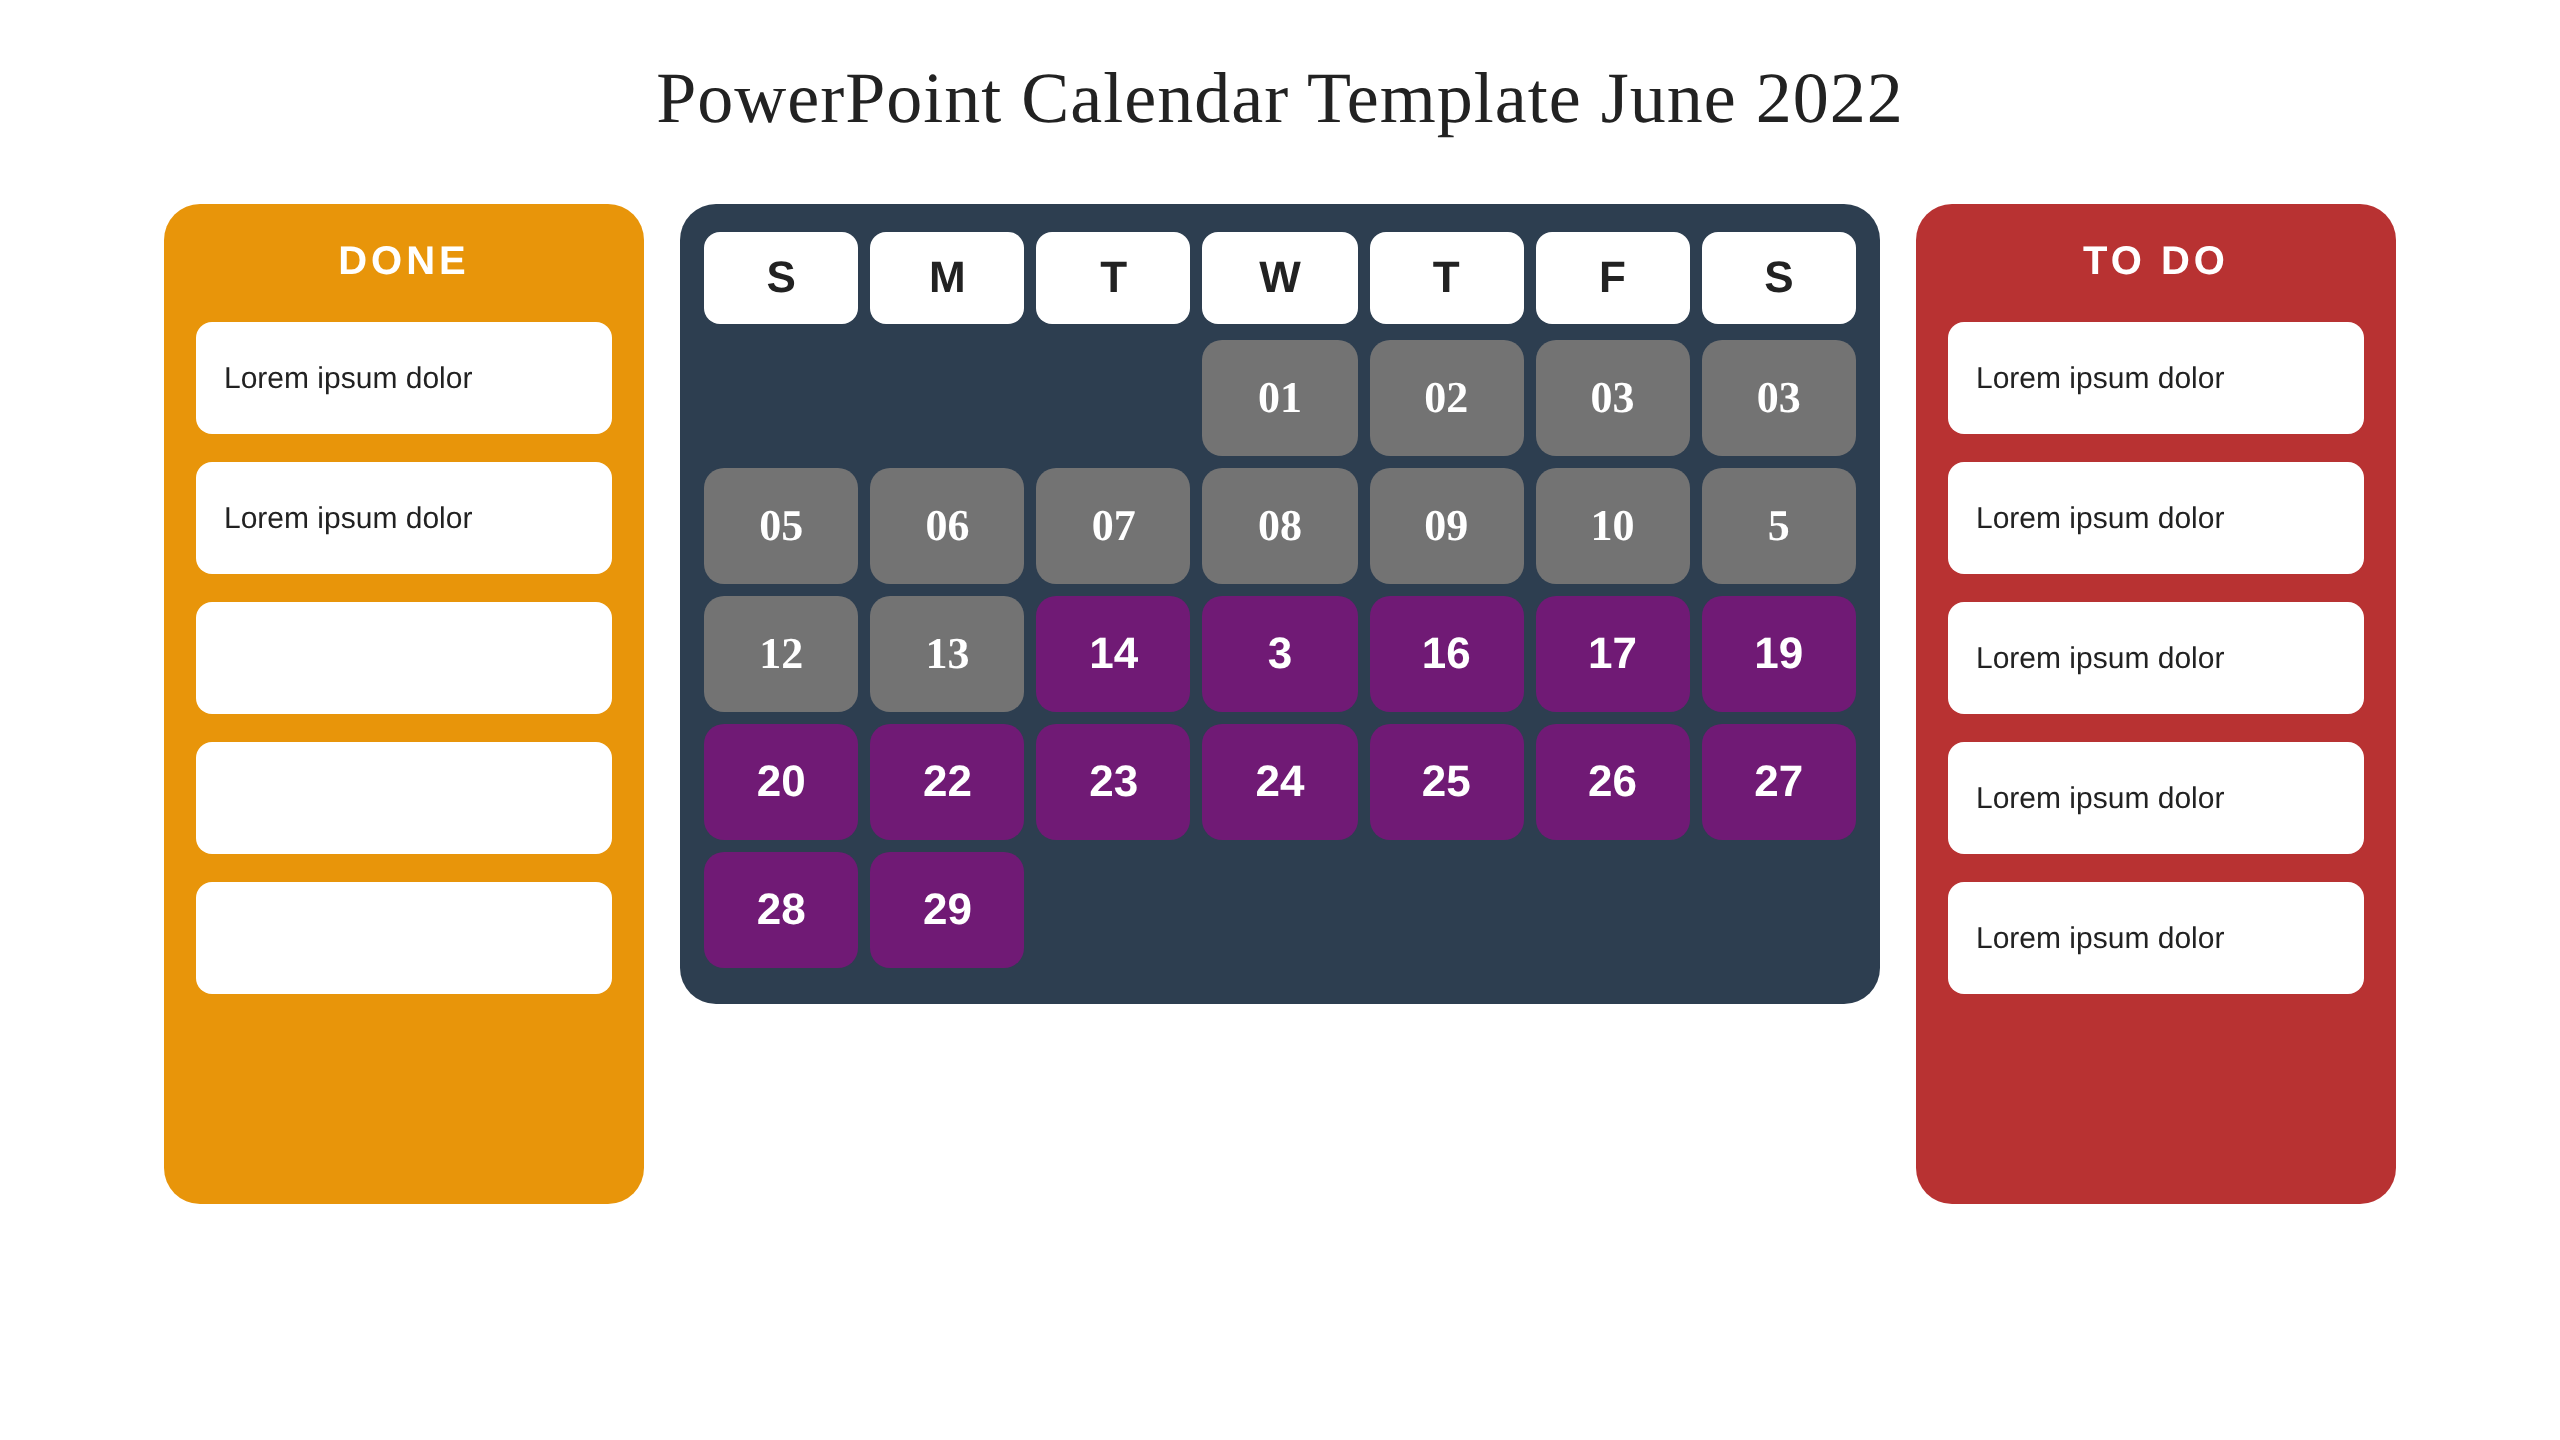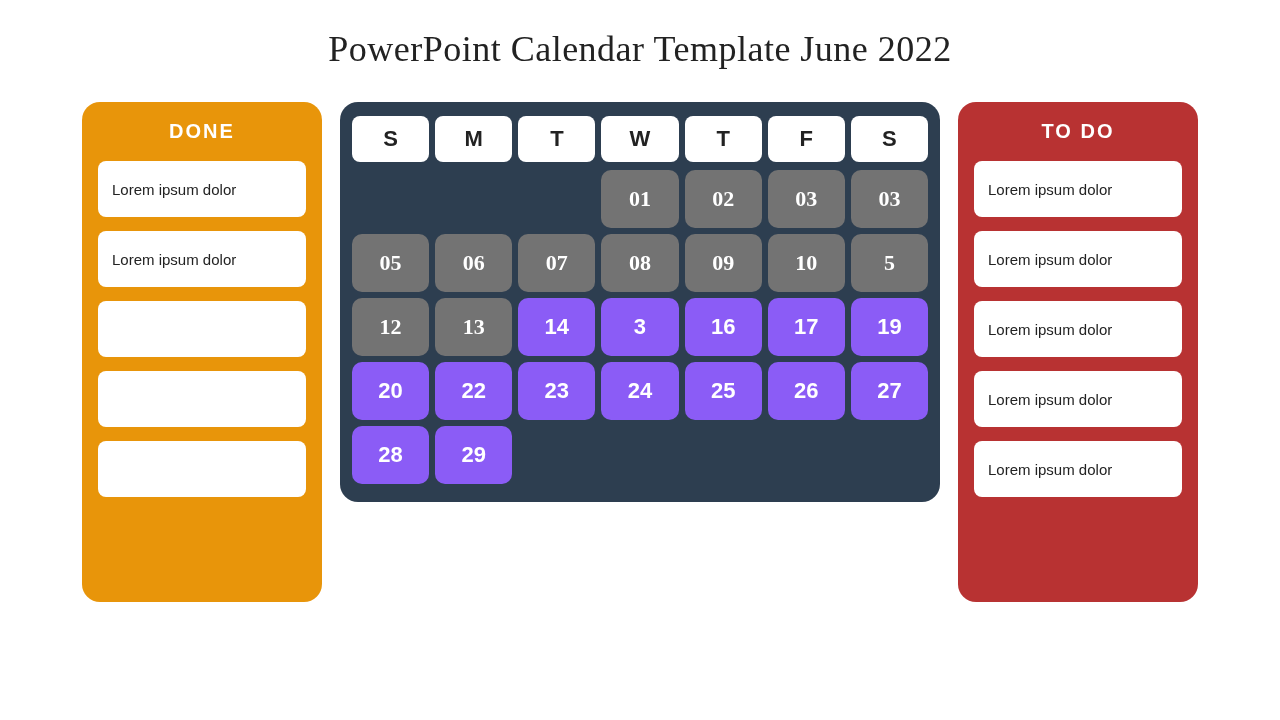--- a/index.html
+++ b/index.html
@@ -125,21 +125,21 @@
     .cal-cell.empty {
       background: transparent;
     }
 
     .cal-cell.orange {
       background: #737373;
       font-family: Liberation Serif, serif;
     }
 
     .cal-cell.red {
-      background: #8b5cf6;
+      background: #701a75;
     }
 
     
     .todo-panel {
       background: #B83232;
       border-radius: 18px;
       width: 240px;
       min-height: 500px;
       display: flex;
       flex-direction: column;

